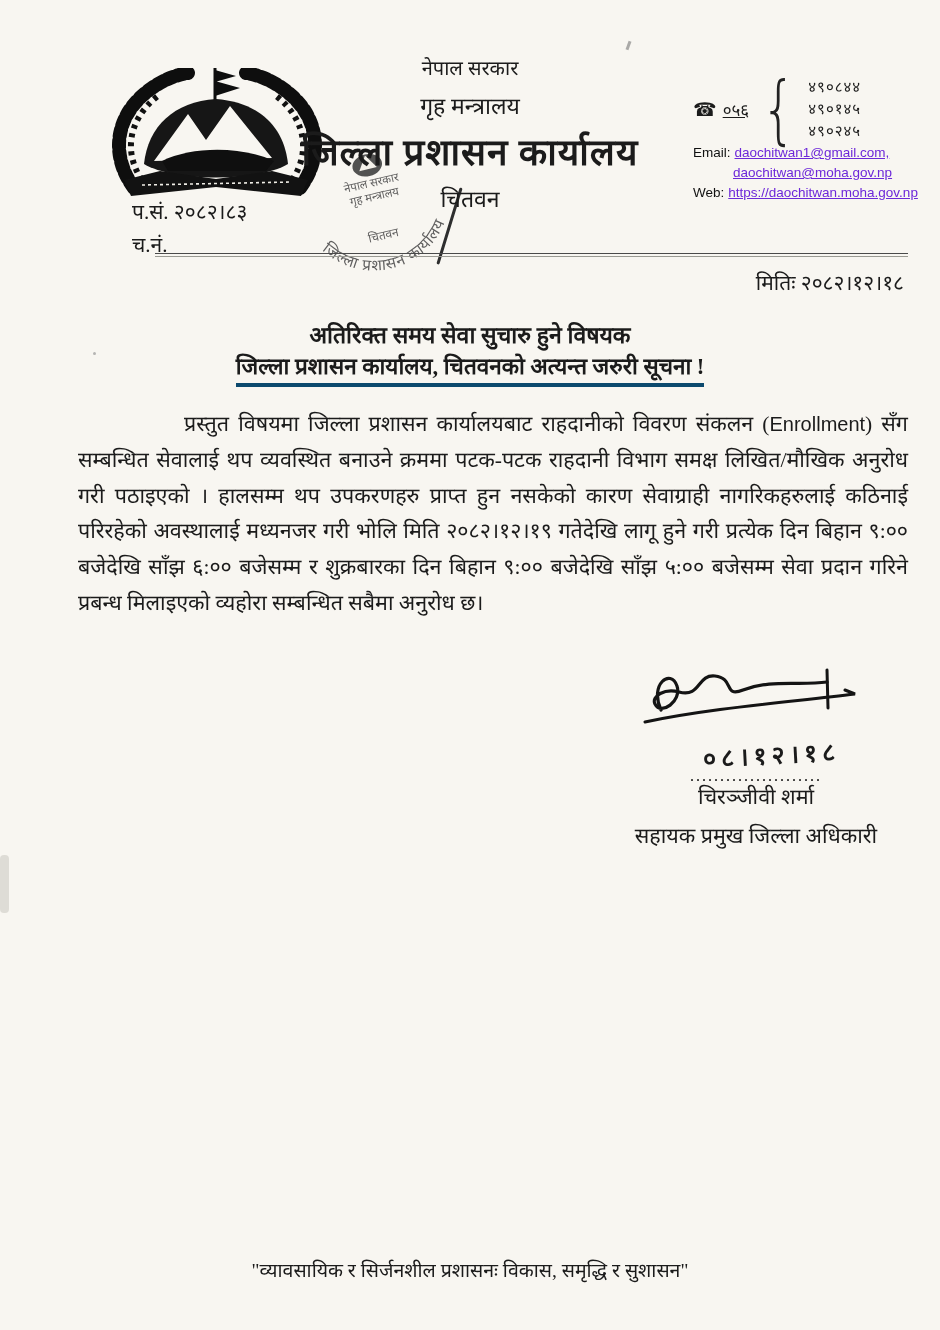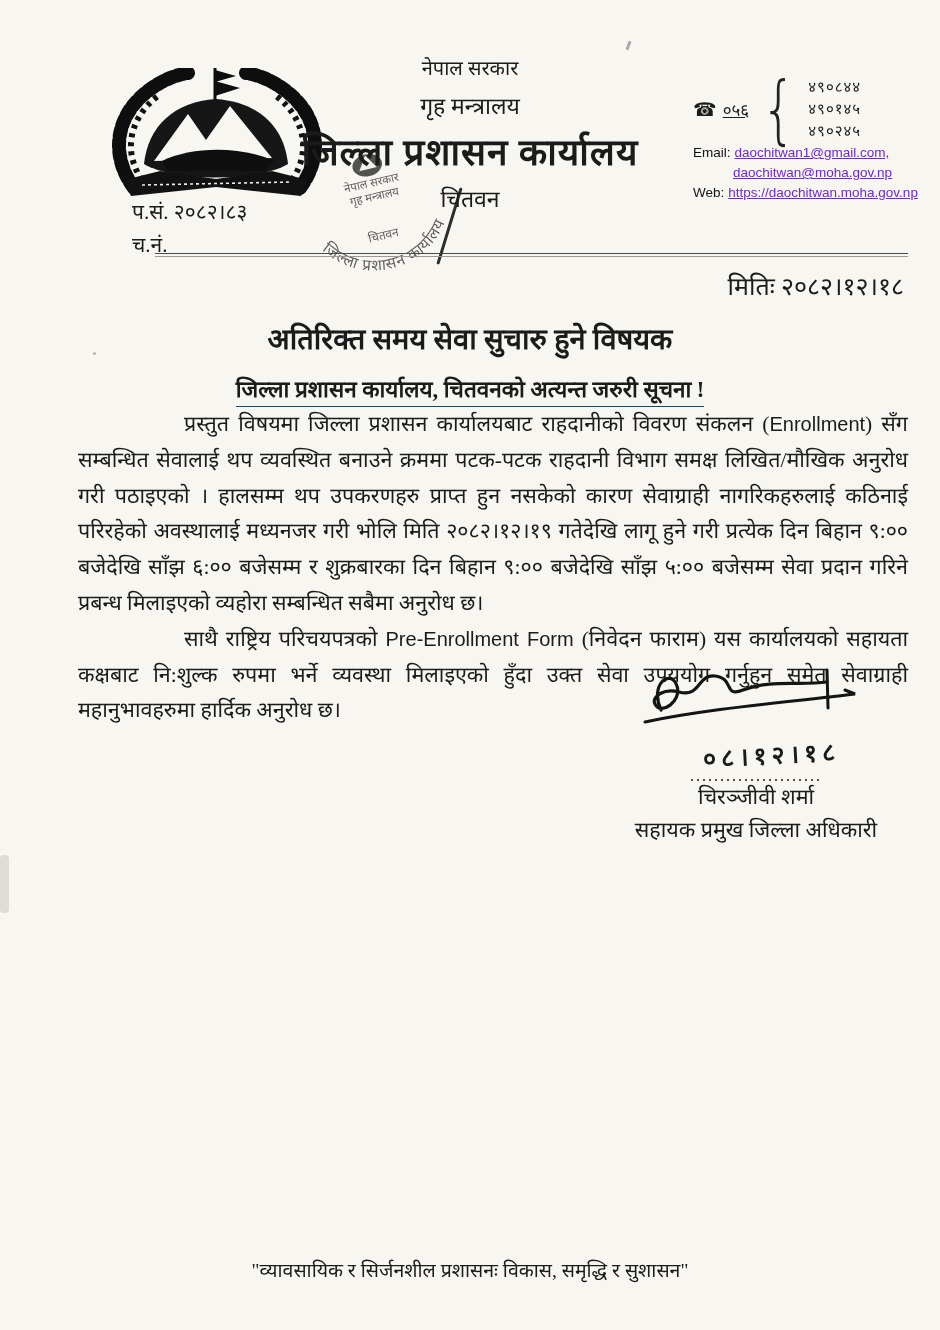--- a/index.html
+++ b/index.html
@@ -25,36 +25,36 @@
   .phone-nums{display:flex;flex-direction:column;font-size:15px;line-height:22px;font-family:Liberation Sans, sans-serif;letter-spacing:1px;}
   .contact-row{font-size:13.5px;line-height:18px;margin-top:2px;color:#111;}
   .contact-label{margin-right:4px;}
   .contact-link{text-decoration:underline;color:#6d28d9;}
   .email-2{margin-left:40px;}
   
   .refblock{left:96px;top:196px;font-size:21px;line-height:33px;margin-left:36px;}
   
   .rule{left:155px;top:253px;width:753px;height:2px;border-top:1.5px solid #4a4a4a;border-bottom:1px solid #9a9a93;}
   
-  .dateline{right:36px;top:268px;font-size:25px;}
+  .dateline{right:36px;top:268px;font-size:21px;}
   
   .subject{left:0;top:318px;width:940px;text-align:center;}
-  .subj1{font-size:29px;font-weight:bold;}
-  .subj2{font-size:22.5px;font-weight:bold;margin-top:16px;display:inline-block;border-bottom:1px solid #0c4a6e;padding-bottom:2px;}
+  .subj1{font-size:23px;font-weight:bold;}
+  .subj2{font-size:22.5px;font-weight:bold;margin-top:0;display:inline-block;border-bottom:4px solid #0c4a6e;padding-bottom:2px;}
   
   .bodyblock{left:78px;top:407px;width:830px;font-size:21.5px;line-height:35.8px;text-align:justify;}
   .bodyblock p{margin:0;text-indent:106px;}
   .latin{font-family:"Liberation Sans",sans-serif;font-size:20px;}
   
   .sig{left:618px;top:664px;width:276px;text-align:center;}
   .sig-scribble{display:block;margin:0 auto;}
   .sig-date{font-size:25px;letter-spacing:5px;transform:rotate(-3deg);display:inline-block;margin-top:-46px;margin-left:30px;font-weight:bold;}
   .sig-dots{font-size:16px;letter-spacing:2px;line-height:10px;margin-top:0;color:#111;}
   .sig-name{font-size:21.5px;}
-  .sig-post{font-size:21.5px;margin-top:4px;white-space:nowrap;}
+  .sig-post{font-size:21.5px;margin-top:10px;white-space:nowrap;}
   
   .stamp{left:288px;top:148px;width:180px;height:132px;opacity:.88;}
   .slash{left:448px;top:186px;width:2.5px;height:80px;background:#2e2e2e;transform:rotate(17deg);border-radius:2px;}
   
   .footer{left:0;top:1256px;width:940px;text-align:center;font-size:19.5px;}
   
   .smudge{left:0px;top:855px;width:9px;height:58px;background:#c9c6bf;border-radius:4px;opacity:.55;}
   .tick{left:627px;top:41px;width:3px;height:9px;background:#777;transform:rotate(20deg);opacity:.6;}
   .dot-artifact{left:93px;top:352px;width:3px;height:3px;background:#999;border-radius:50%;opacity:.7;}
 </style>
@@ -137,21 +137,20 @@
 
 <div class="abs dateline">मितिः २०८२।१२।१८</div>
 
 <div class="abs subject">
   <div class="subj1">अतिरिक्त समय सेवा सुचारु हुने विषयक</div>
   <div><span class="subj2">जिल्ला प्रशासन कार्यालय, चितवनको अत्यन्त जरुरी सूचना !</span></div>
 </div>
 
 <div class="abs bodyblock">
   <p><span>प्रस्तुत विषयमा जिल्ला प्रशासन कार्यालयबाट राहदानीको विवरण संकलन (</span><span class="latin">Enrollment</span><span>) सँग सम्बन्धित सेवालाई थप व्यवस्थित बनाउने क्रममा पटक-पटक राहदानी विभाग समक्ष लिखित/मौखिक अनुरोध गरी पठाइएको । हालसम्म थप उपकरणहरु प्राप्त हुन नसकेको कारण सेवाग्राही नागरिकहरुलाई कठिनाई परिरहेको अवस्थालाई मध्यनजर गरी भोलि मिति २०८२।१२।१९ गतेदेखि लागू हुने गरी प्रत्येक दिन बिहान ९:०० बजेदेखि साँझ ६:०० बजेसम्म र शुक्रबारका दिन बिहान ९:०० बजेदेखि साँझ ५:०० बजेसम्म सेवा प्रदान गरिने प्रबन्ध मिलाइएको व्यहोरा सम्बन्धित सबैमा अनुरोध छ।</span></p>
-  <p><span>साथै राष्ट्रिय परिचयपत्रको </span><span class="latin">Pre-Enrollment Form</span><span> (निवेदन फाराम) यस कार्यालयको सहायता कक्षबाट नि:शुल्क रुपमा भर्ने व्यवस्था मिलाइएको हुँदा उक्त सेवा उपययोग गर्नुहुन समेत सेवाग्राही महानुभावहरुमा हार्दिक अनुरोध छ।</span></p>
 </div>
 
 <div class="abs sig">
   <svg class="sig-scribble" width="250" height="86" viewBox="0 0 250 86">
     <path d="M 30,46 C 18,20 40,4 46,22 C 51,37 30,52 24,40 C 20,32 34,24 48,28 C 70,34 66,10 84,12 C 104,14 92,34 112,26 C 140,15 168,22 196,18" fill="none" stroke="#141414" stroke-width="3.2" stroke-linecap="round"></path>
     <path d="M 196,6 L 197,44" fill="none" stroke="#141414" stroke-width="3" stroke-linecap="round"></path>
     <path d="M 14,58 C 80,44 160,38 224,30 L 214,26" fill="none" stroke="#141414" stroke-width="3" stroke-linecap="round"></path>
   </svg>
   <div><span class="sig-date">०८।१२।१८</span></div>
   <div class="sig-dots">......................</div>

